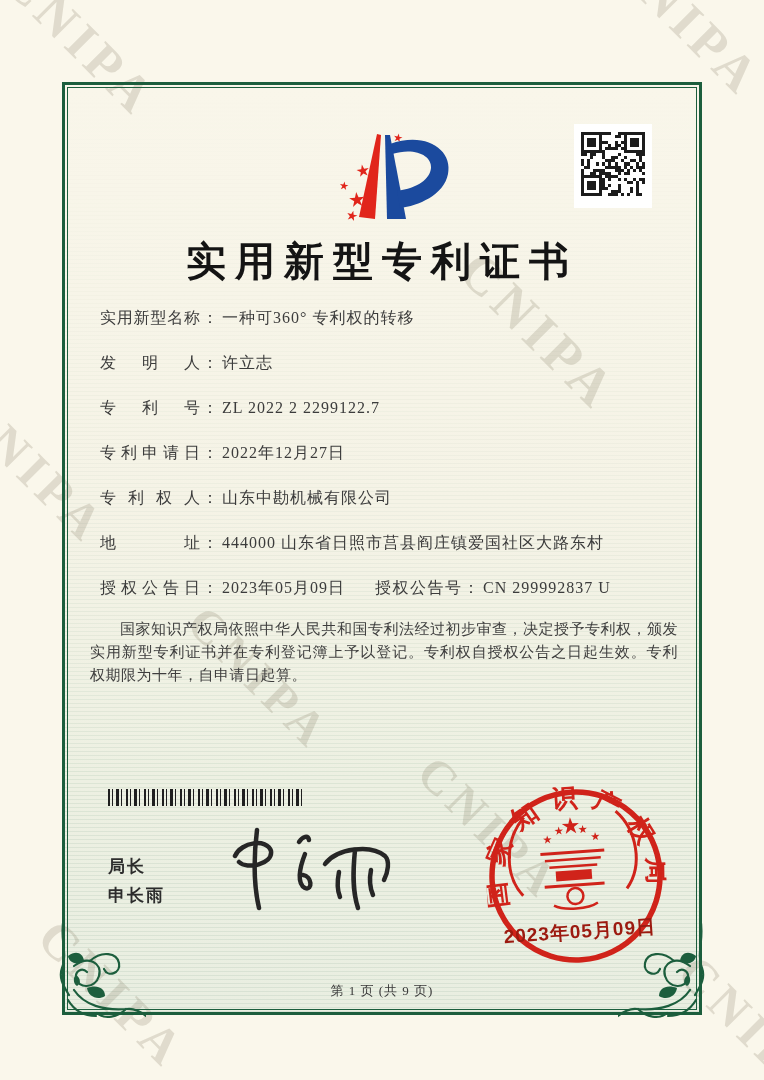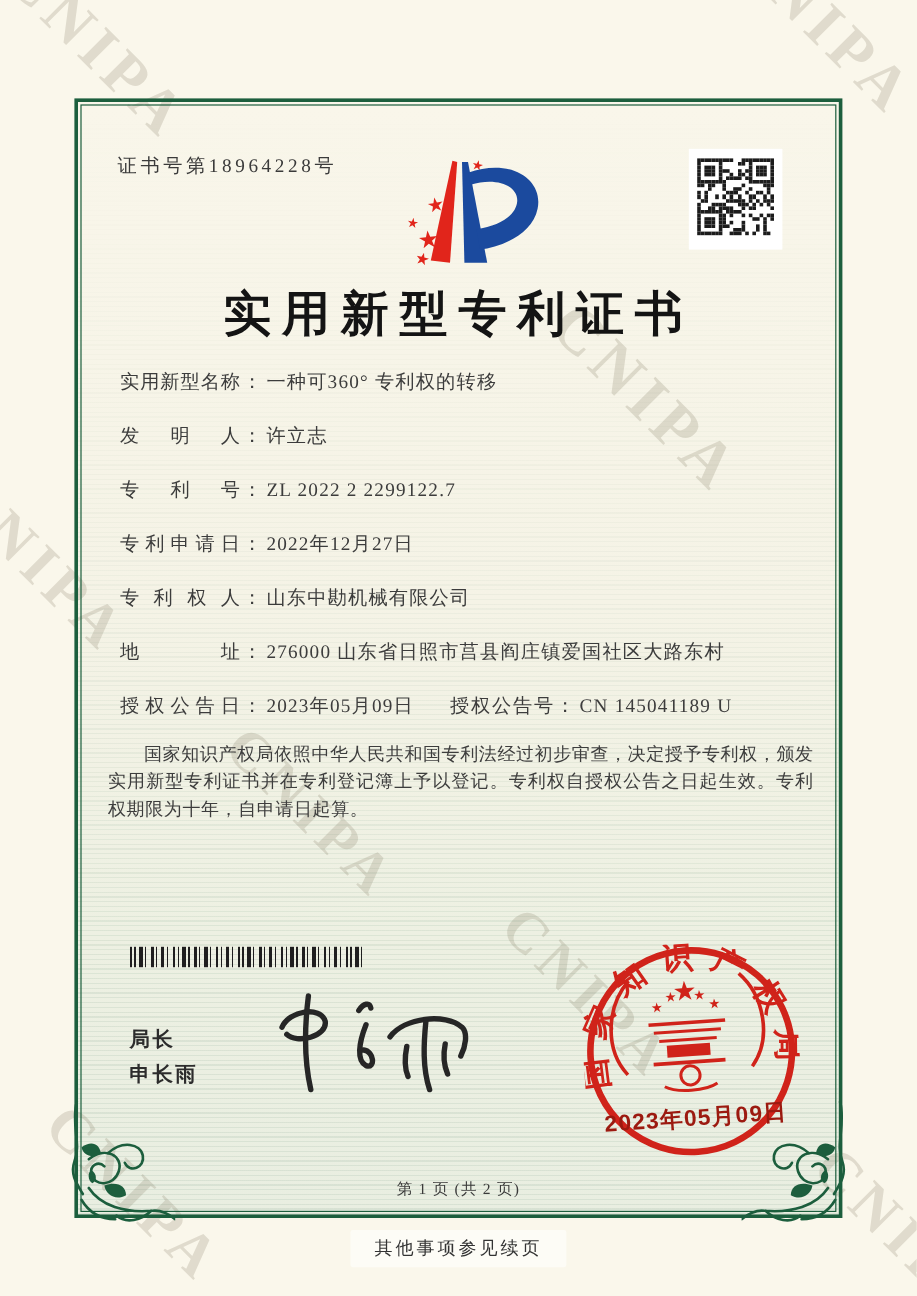--- a/index.html
+++ b/index.html
@@ -111,21 +111,20 @@
       <path d="M72,91 C64,99 51,102 43,95"></path>
       <path d="M14,82 C20,92 30,98 42,98"></path>
     </g>
     <g fill="#1c5e3d">
       <path d="M14,38 C22,32 29,35 30,43 C24,48 15,45 14,38 Z"></path>
       <path d="M33,70 C43,66 51,70 51,78 C43,83 34,78 33,70 Z"></path>
       <path d="M22,57 C27,60 27,66 23,68 C19,66 19,59 22,57 Z"></path>
     </g>
   </svg>
 
-  <div class="abs content cert-number">证书号第18964228号</div>
 
   <svg class="abs content" style="left:330px;top:128px;" width="130" height="96" viewBox="0 0 130 96">
     <defs>
       <path id="star" d="M0,-1 L0.224,-0.309 L0.951,-0.309 L0.363,0.118 L0.588,0.809 L0,0.382 L-0.588,0.809 L-0.363,0.118 L-0.951,-0.309 L-0.224,-0.309 Z"></path>
     </defs>
     <g fill="#e1251b">
       <use href="#star" transform="translate(68,10) scale(4.5) rotate(12)"></use>
       <use href="#star" transform="translate(33,43) scale(6.5) rotate(-10)"></use>
       <use href="#star" transform="translate(14,58) scale(4.5) rotate(8)"></use>
       <use href="#star" transform="translate(27,72) scale(8) rotate(-6)"></use>
@@ -405,38 +404,38 @@
         <span>专</span>
         <span>利</span>
         <span>权</span>
         <span>人</span>
       </span><span class="colon">：</span><span class="fval">山东中勘机械有限公司</span>
   </div>
   <div class="row" style="top:533px;">
     <span class="jlabel">
         <span>地</span>
         <span>址</span>
-      </span><span class="colon">：</span><span class="fval">276000 山东省日照市莒县阎庄镇爱国社区大路东村</span>
+      </span><span class="colon">：</span><span class="fval">444000 山东省日照市莒县阎庄镇爱国社区大路东村</span>
   </div>
   <div class="row" style="top:578px;width:600px;">
     <span class="jlabel">
         <span>授</span>
         <span>权</span>
         <span>公</span>
         <span>告</span>
         <span>日</span>
       </span><span class="colon">：</span><span class="fval">2023年05月09日</span>
     <span class="pair2">
       <span class="jlabel narrow">
           <span>授</span>
           <span>权</span>
           <span>公</span>
           <span>告</span>
           <span>号</span>
-        </span><span class="colon">：</span><span class="fval">CN 145041189 U</span>
+        </span><span class="colon">：</span><span class="fval">CN 299992837 U</span>
     </span>
   </div>
 
   <div class="abs content bodytext">
     <p>国家知识产权局依照中华人民共和国专利法经过初步审查，决定授予专利权，颁发实用新型专利证书并在专利登记簿上予以登记。专利权自授权公告之日起生效。专利权期限为十年，自申请日起算。</p>
   </div>
 
   <div class="abs content barcode"></div>
 
   <div class="abs content dir-title">局长</div>
@@ -473,18 +472,15 @@
       <path d="M60,73 H116" fill="none" stroke-width="2.5"></path>
       <path d="M64,80 H112" fill="none" stroke-width="2.5"></path>
       <rect x="70" y="84" width="36" height="10" stroke="none"></rect>
       <path d="M58,99 H118" fill="none" stroke-width="3"></path>
       <circle cx="88" cy="110" r="8" fill="none" stroke-width="2.5"></circle>
       <path d="M66,118 C76,124 100,124 110,118" fill="none" stroke-width="2.5"></path>
     </g>
     <text x="90" y="152" text-anchor="middle" font-size="19" font-weight="bold" fill="#9c1a10" letter-spacing="1" font-family="Liberation Sans, sans-serif">2023年05月09日</text>
   </svg>
 
-  <div class="abs content page-info">第 1 页 (共 2 页)</div>
-  <div class="abs content cont-box">
-    <span>其他事项参见续页</span>
-  </div>
+  <div class="abs content page-info">第 1 页 (共 9 页)</div>
 
 </div>
 
 </body></html>

